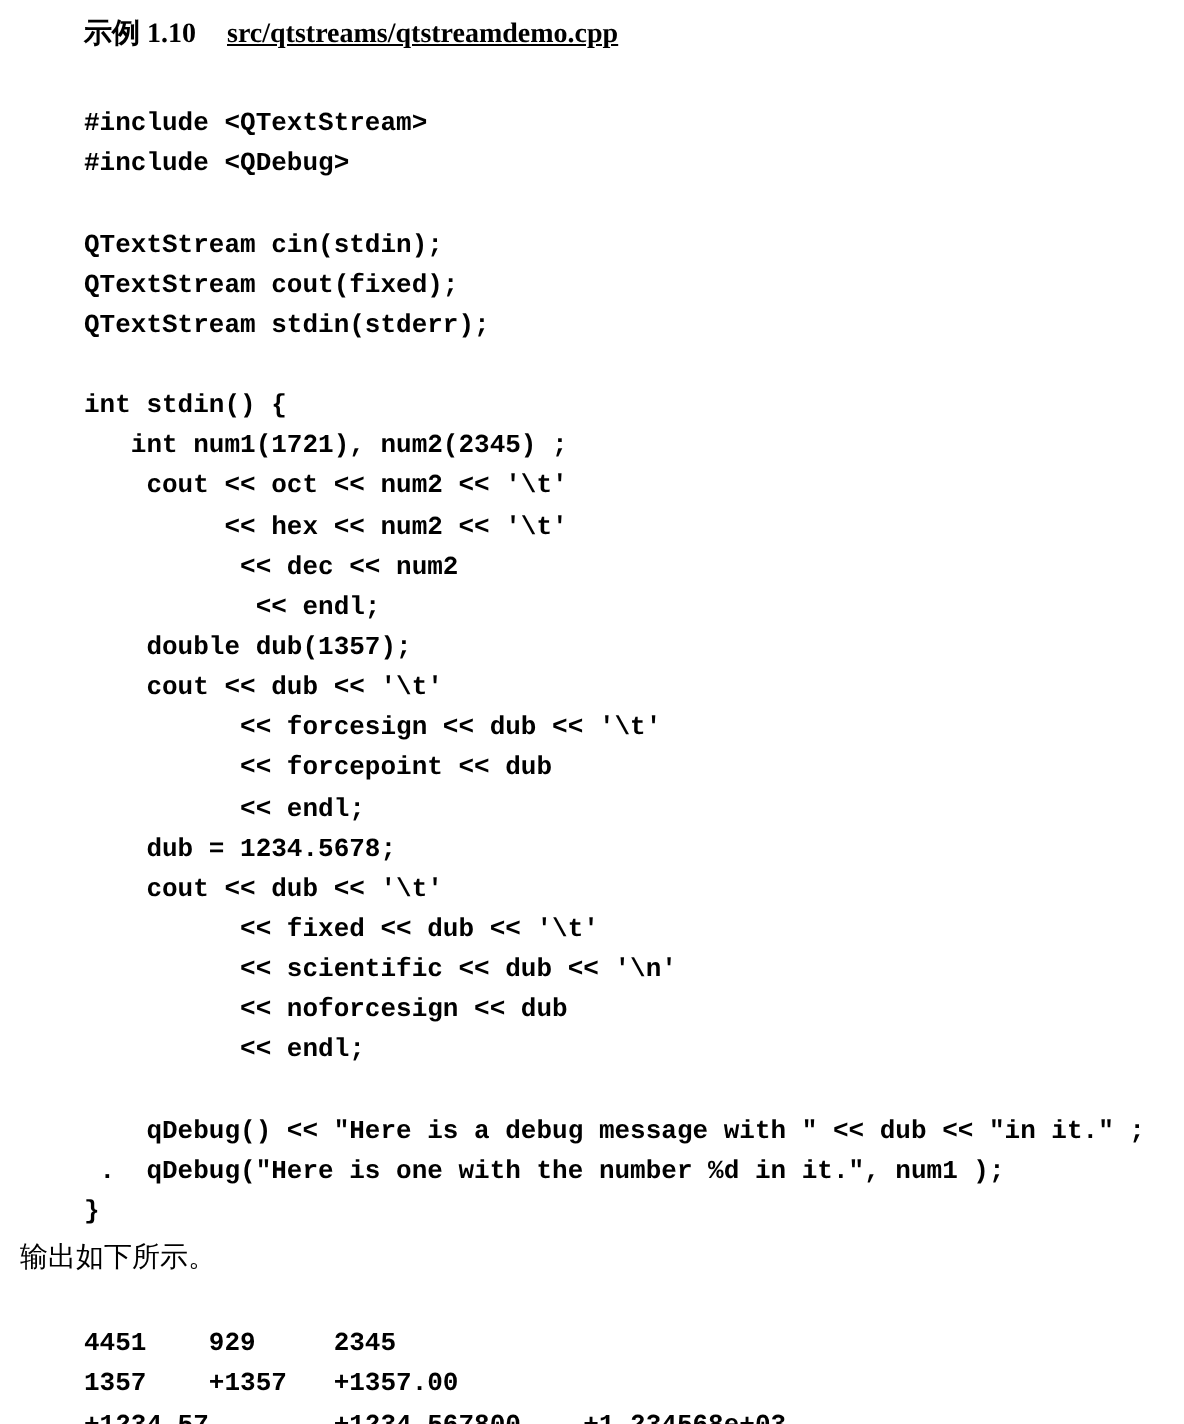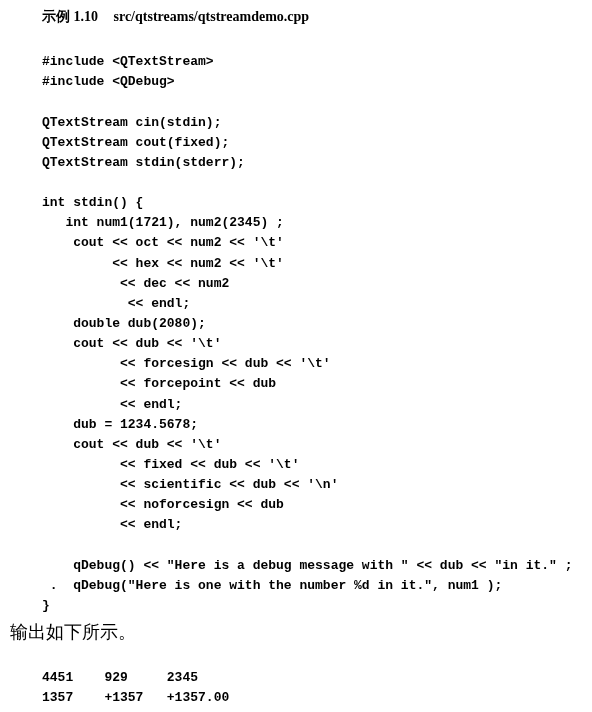--- a/index.html
+++ b/index.html
@@ -18,34 +18,35 @@
     }
     .header {
       font-weight: bold;
       font-size: 14px;
       margin-left: 38px;
       margin-bottom: 6px;
     }
     .header-label {
     }
     .header-path {
+      text-decoration: underline;
       margin-left: 12px;
       margin-top: 28px;
     }
     .code-block {
       font-family: "Courier New", monospace;
       font-size: 13px;
       font-weight: bold;
       line-height: 1.55;
       white-space: pre;
       margin-left: 38px;
     }
     .output-intro {
       font-family: "SimSun", serif;
-      font-size: 18px;
+      font-size: 14px;
       margin-left: 6px;
       margin-top: 4px;
       margin-bottom: 4px;
     }
     .output-block {
       font-family: "Courier New", monospace;
       font-size: 13px;
       font-weight: bold;
       line-height: 1.55;
       white-space: pre;
@@ -67,21 +68,21 @@
 <span>QTextStream cin(stdin);</span>
 <span>QTextStream cout(fixed);</span>
 <span>QTextStream stdin(stderr);</span>
 <span></span>
 <span>int stdin() {</span>
 <span>   int num1(1721), num2(2345) ;</span>
 <span>    cout &lt;&lt; oct &lt;&lt; num2 &lt;&lt; '\t'</span>
 <span>         &lt;&lt; hex &lt;&lt; num2 &lt;&lt; '\t'</span>
 <span>          &lt;&lt; dec &lt;&lt; num2</span>
 <span>           &lt;&lt; endl;</span>
-<span>    double dub(2080);</span>
+<span>    double dub(1357);</span>
 <span>    cout &lt;&lt; dub &lt;&lt; '\t'</span>
 <span>          &lt;&lt; forcesign &lt;&lt; dub &lt;&lt; '\t'</span>
 <span>          &lt;&lt; forcepoint &lt;&lt; dub</span>
 <span>          &lt;&lt; endl;</span>
 <span>    dub = 1234.5678;</span>
 <span>    cout &lt;&lt; dub &lt;&lt; '\t'</span>
 <span>          &lt;&lt; fixed &lt;&lt; dub &lt;&lt; '\t'</span>
 <span>          &lt;&lt; scientific &lt;&lt; dub &lt;&lt; '\n'</span>
 <span>          &lt;&lt; noforcesign &lt;&lt; dub</span>
 <span>          &lt;&lt; endl;</span>

